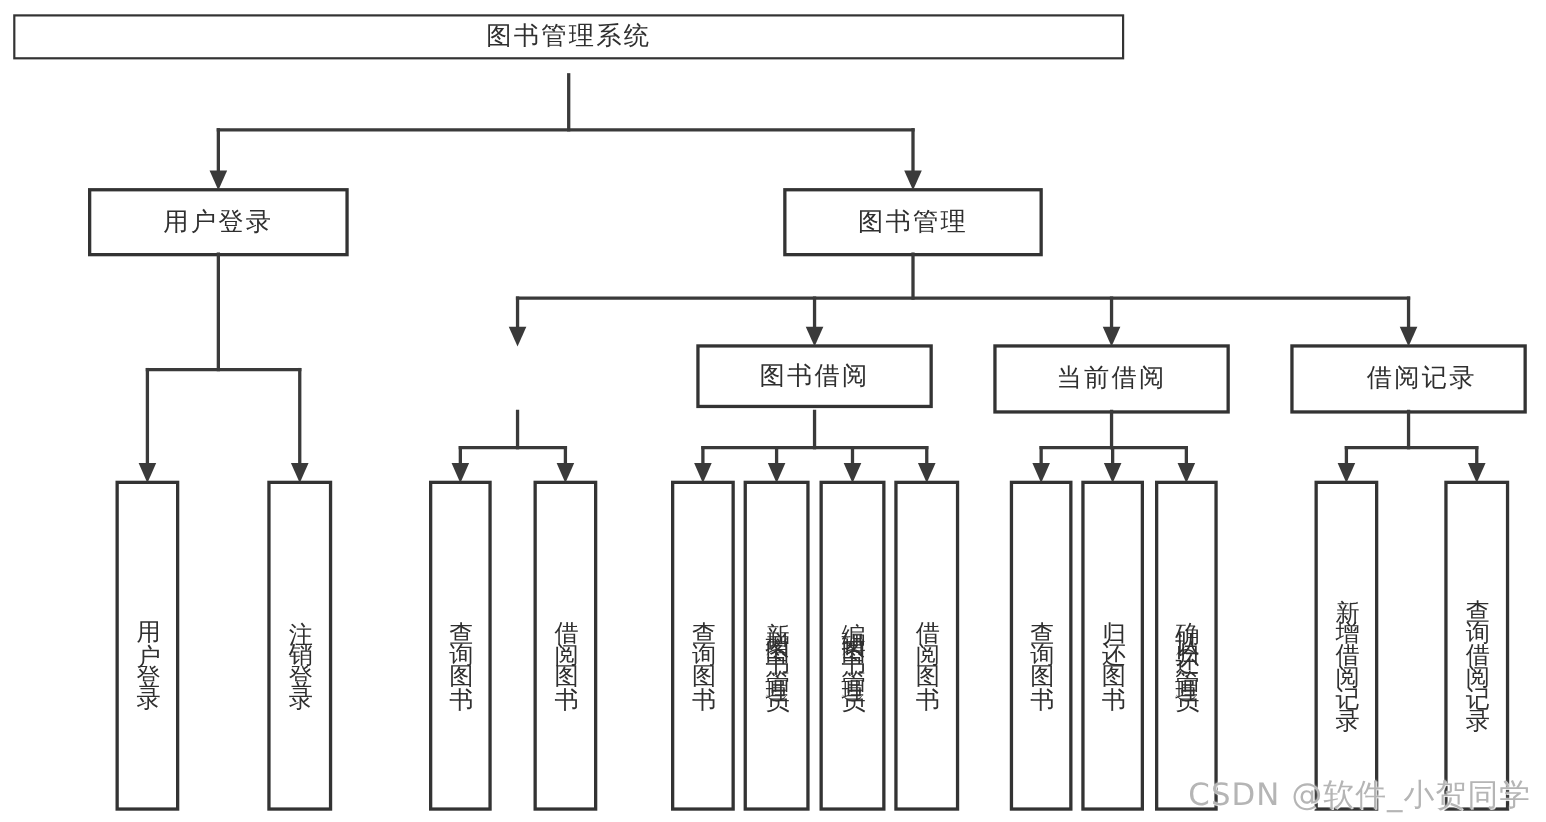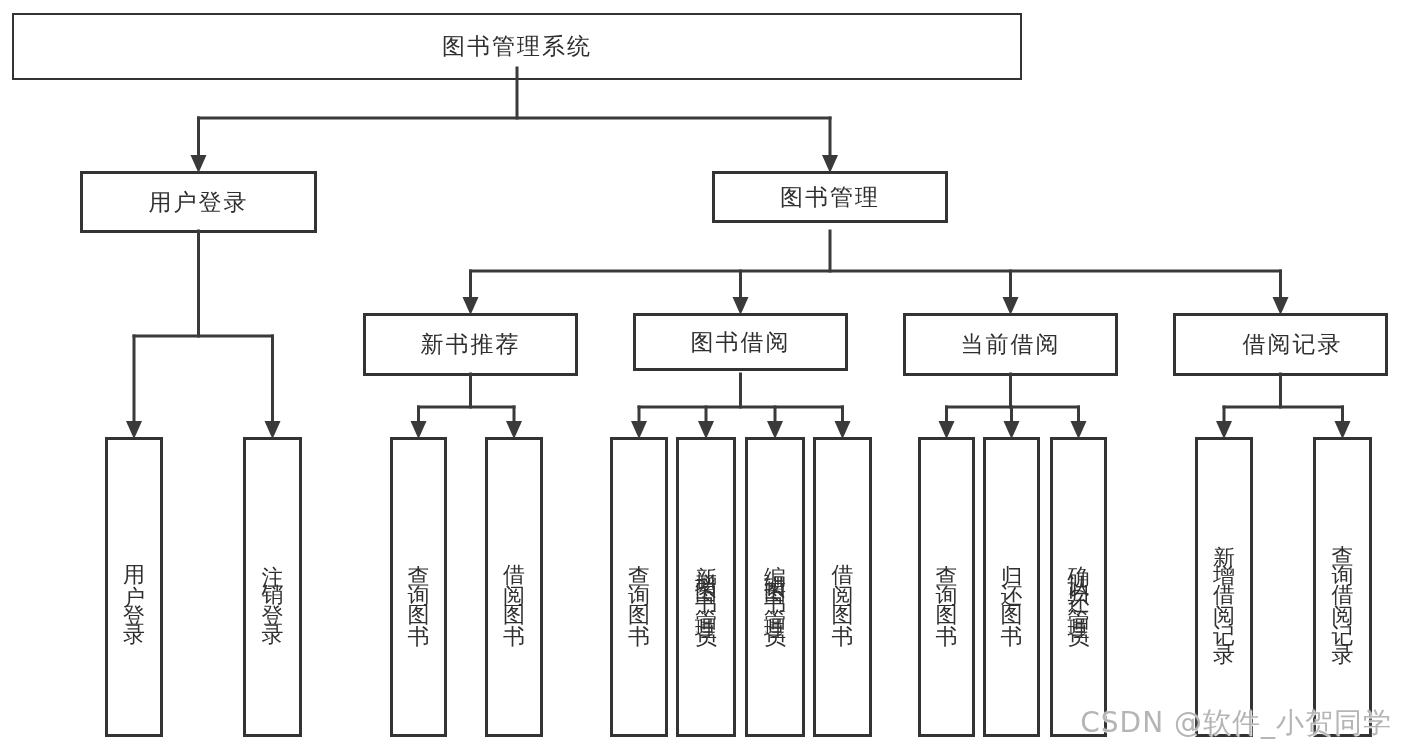--- a/index.html
+++ b/index.html
@@ -114,31 +114,28 @@
       <line x1="1078.5" y1="407" x2="1078.5" y2="425" stroke="#3a3a3a" stroke-width="3" stroke-linecap="square"></line>
       <polygon points="1070.5,421 1086.5,421 1078.5,439" fill="#3a3a3a"></polygon>
       <line x1="1280.5" y1="374" x2="1280.5" y2="407" stroke="#3a3a3a" stroke-width="3" stroke-linecap="square"></line>
       <line x1="1224" y1="407" x2="1342.5" y2="407" stroke="#3a3a3a" stroke-width="3" stroke-linecap="square"></line>
       <line x1="1224" y1="407" x2="1224" y2="425" stroke="#3a3a3a" stroke-width="3" stroke-linecap="square"></line>
       <polygon points="1216,421 1232,421 1224,439" fill="#3a3a3a"></polygon>
       <line x1="1342.5" y1="407" x2="1342.5" y2="425" stroke="#3a3a3a" stroke-width="3" stroke-linecap="square"></line>
       <polygon points="1334.5,421 1350.5,421 1342.5,439" fill="#3a3a3a"></polygon>
     </svg>
   <div id="watermark">CSDN @软件_小贺同学</div>
-<div class="node h root" style="left: 12px; top: 13px; width: 1010px; height: 67px;">
+<div class="node h root" style="left: 12px; top: 13px; width: 1010px; height: 41px;">
       <span class="lbl">图书管理系统</span>
     </div>
     <div class="node h" style="left: 80px; top: 171px; width: 237px; height: 62px;">
       <span class="lbl">用户登录</span>
     </div>
-    <div class="node h" style="left: 712px; top: 171px; width: 236px; height: 52px;">
+    <div class="node h" style="left: 712px; top: 171px; width: 236px; height: 62px;">
       <span class="lbl">图书管理</span>
-    </div>
-    <div class="node h" style="left: 363px; top: 313px; width: 215px; height: 63px;">
-      <span class="lbl">新书推荐</span>
     </div>
     <div class="node h" style="left: 633px; top: 313px; width: 215px; height: 58px;">
       <span class="lbl">图书借阅</span>
     </div>
     <div class="node h" style="left: 903px; top: 313px; width: 215px; height: 63px;">
       <span class="lbl">当前借阅</span>
     </div>
     <div class="node h" style="left: 1173px; top: 313px; width: 215px; height: 63px; padding-left: 24px;">
       <span class="lbl">借阅记录</span>
     </div>

